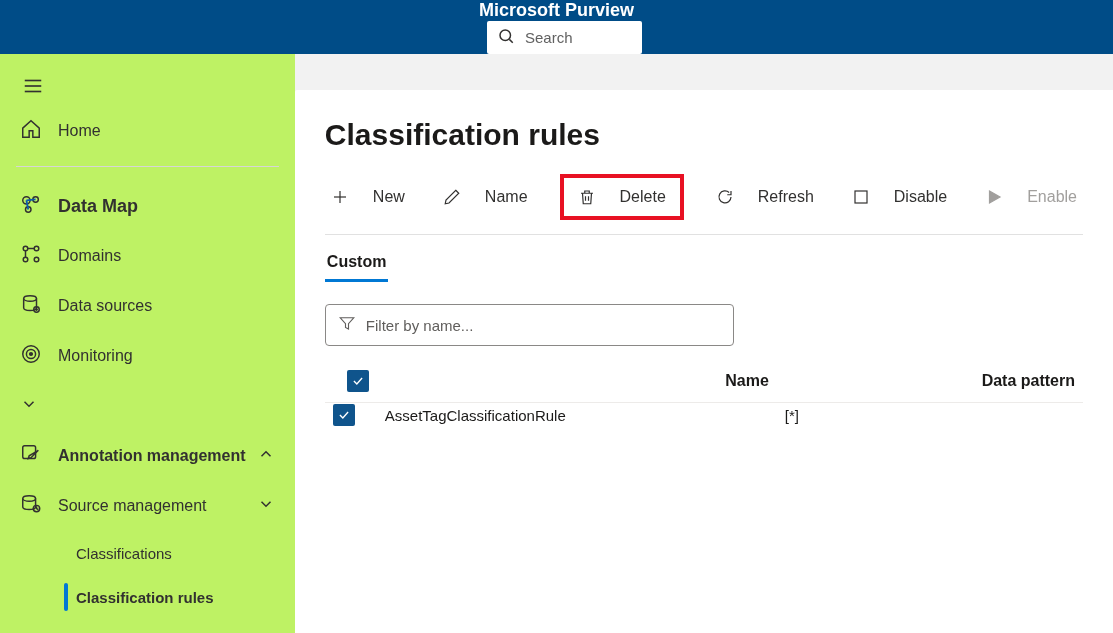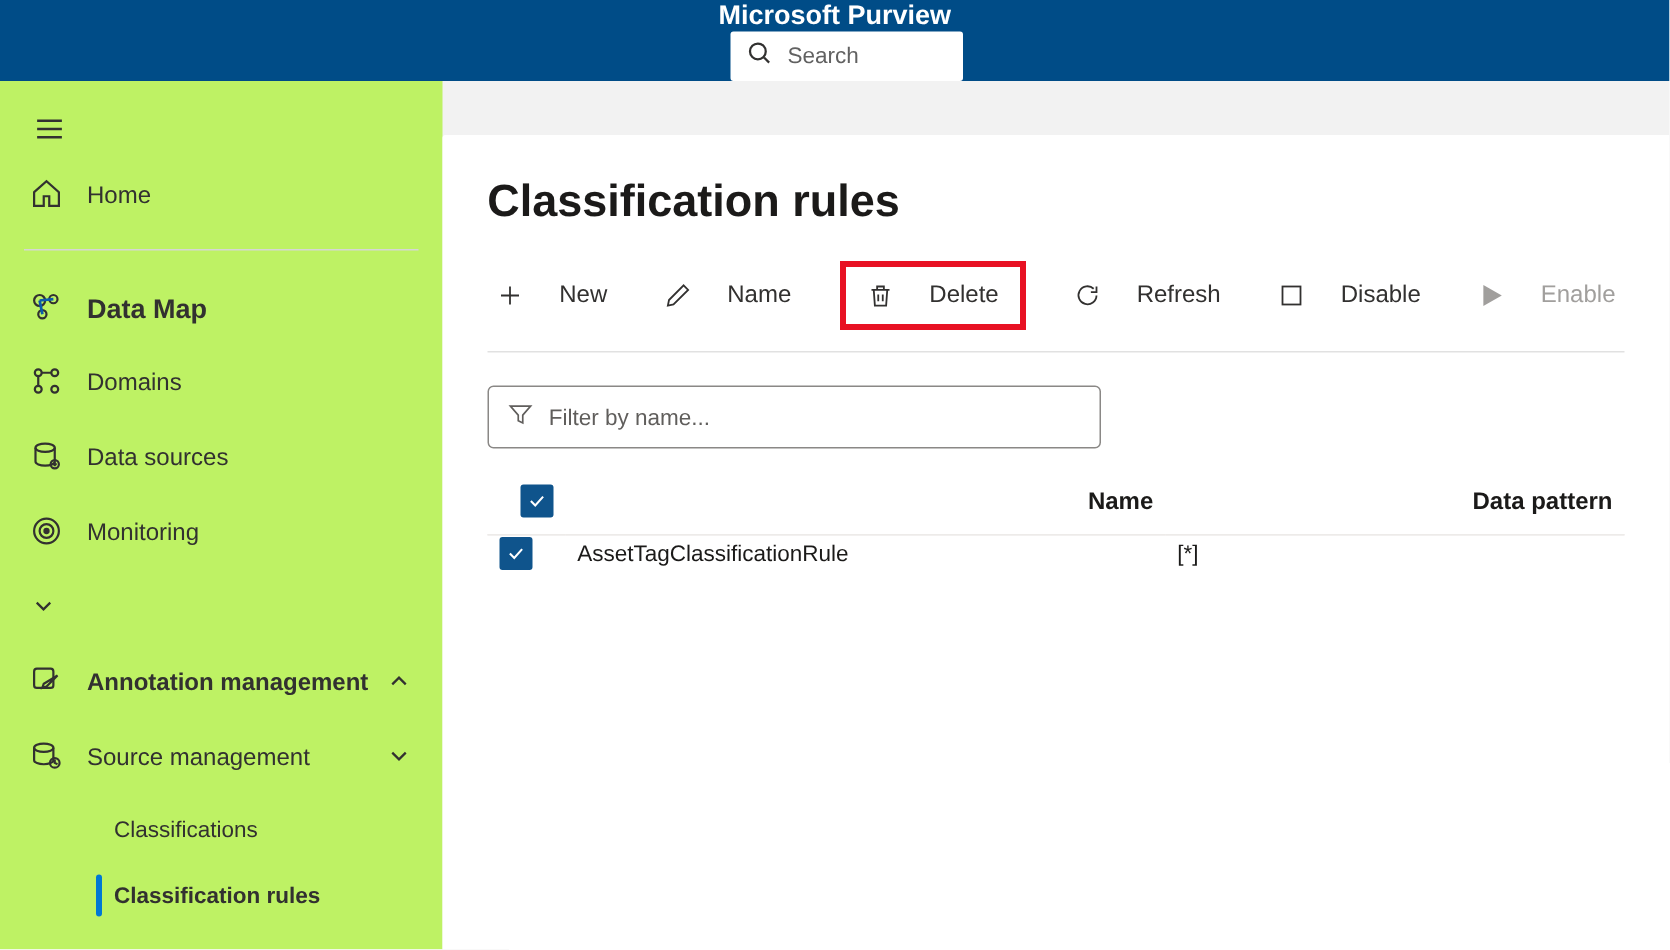--- a/index.html
+++ b/index.html
@@ -243,20 +243,23 @@
         <span>Disable</span>
       </div>
       <div class="tbtn disabled">
         <svg viewBox="0 0 24 24" stroke="none">
             <polygon points="6,4 20,12 6,20"></polygon>
           </svg>
         <span>Enable</span>
       </div>
     </div>
 
+    <div class="tabs">
+      <div class="tab">Custom</div>
+    </div>
 
     <div class="filter-row">
       <div class="filter-input">
         <span>
           <svg viewBox="0 0 24 24">
               <polygon points="3,5 21,5 14,13 14,20 10,18 10,13"></polygon>
             </svg>
         </span>
         <input type="text" placeholder="Filter by name..." style="">
       </div>

